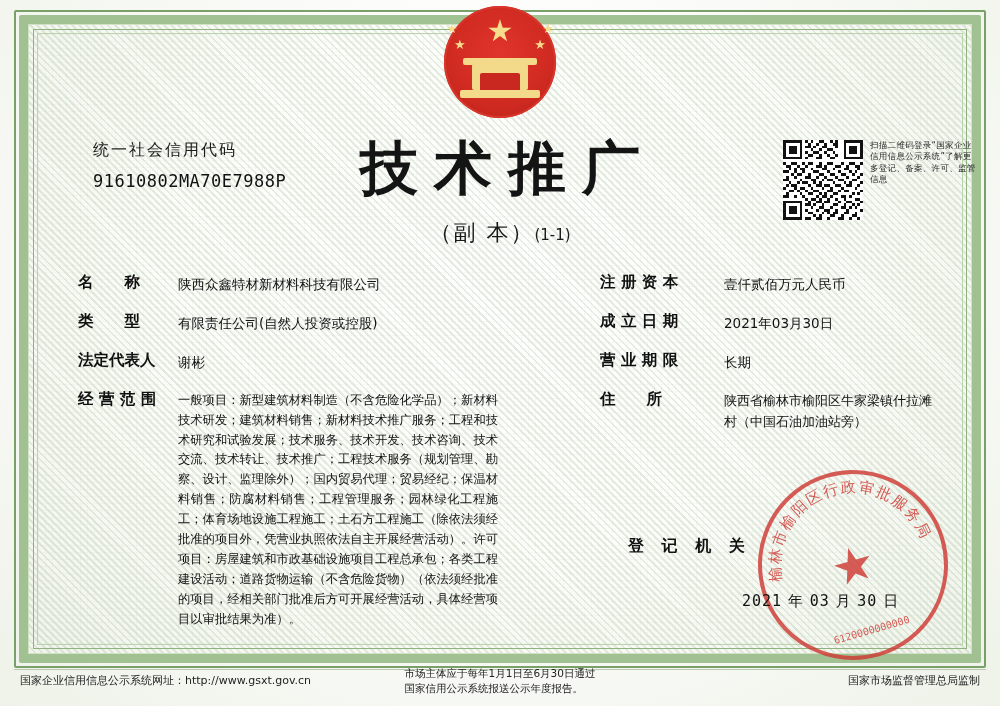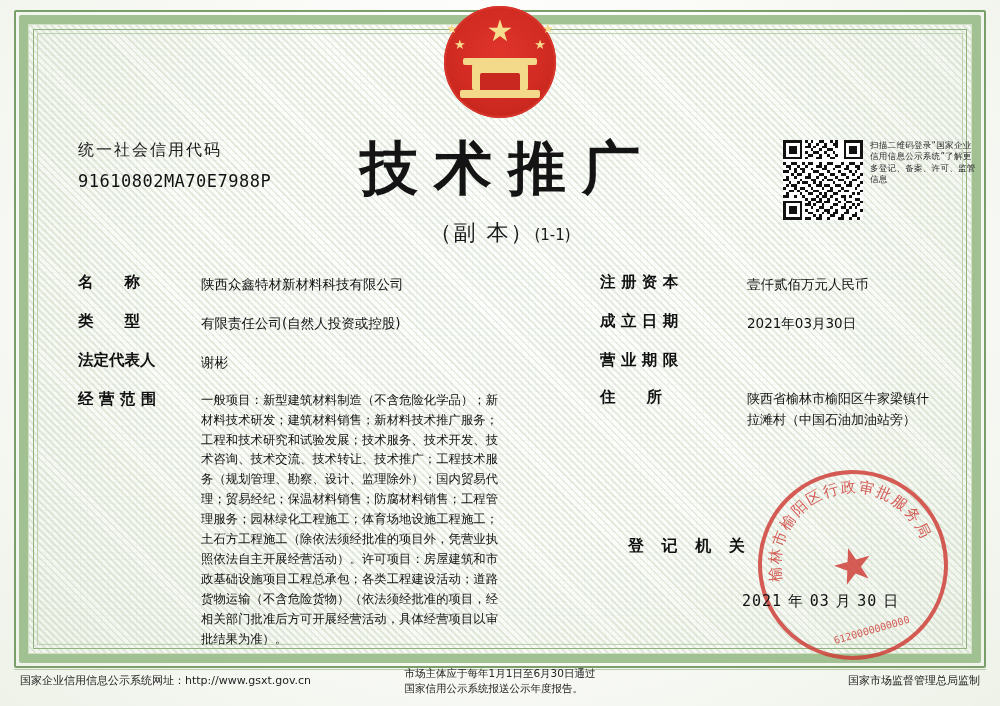--- a/index.html
+++ b/index.html
@@ -80,21 +80,21 @@
     position:absolute;color:#f6dd8e;line-height:1;
   }
   .star.big{font-size:30px;left:50%;top:16px;transform:translateX(-50%);}
   .star.s1{font-size:13px;left:26px;top:22px;}
   .star.s2{font-size:13px;left:34px;top:38px;}
   .star.s3{font-size:13px;right:34px;top:38px;}
   .star.s4{font-size:13px;right:26px;top:22px;}
 
   
   .uscc{
-    position:absolute;left:78px;top:140px;width:260px;
+    position:absolute;left:93px;top:140px;width:260px;
   }
   .uscc .label{
     font-size:16px;color:#1b1b1b;letter-spacing:2px;
   }
   .uscc .code{
     margin-top:10px;font-family:"DejaVu Sans Mono","Liberation Mono",monospace;
     font-size:17px;color:#111;letter-spacing:.5px;
   }
   .title{
     position:absolute;left:0;right:0;top:130px;text-align:center;
@@ -128,21 +128,20 @@
   .col-right{position:absolute;left:570px;width:370px;}
   .row{display:flex;margin-bottom:16px;align-items:flex-start;}
   .row .k{
     width:100px;flex:none;font-size:15.5px;font-weight:bold;color:#111;
     display:flex;justify-content:space-between;
     letter-spacing:0;
   }
   .row .v{
     font-size:13.5px;color:#111;line-height:1.55;padding-top:2px;
     flex:1;
-    margin-left:23px;
   }
   .row.scope .v{
     font-size:12.3px;line-height:1.62;text-align:justify;
   }
   .col-right .row .k{width:96px;margin-left:30px;}
   .col-right .row .v{font-size:13.5px;padding-left:28px;}
   .col-right .row.addr .v{font-size:13px;line-height:1.6;}
 
   
   .authority{
@@ -449,20 +448,21 @@
       <div class="row">
         <div class="k">注 册 资 本</div>
         <div class="v">壹仟贰佰万元人民币</div>
       </div>
       <div class="row">
         <div class="k">成 立 日 期</div>
         <div class="v">2021年03月30日</div>
       </div>
       <div class="row">
         <div class="k">营 业 期 限</div>
+        <div class="v">长期</div>
       </div>
       <div class="row addr">
         <div class="k">住　　所</div>
         <div class="v">陕西省榆林市榆阳区牛家梁镇什拉滩村（中国石油加油站旁）</div>
       </div>
     </div>
 
   </div>
 
   <div class="authority">登 记 机 关</div>

